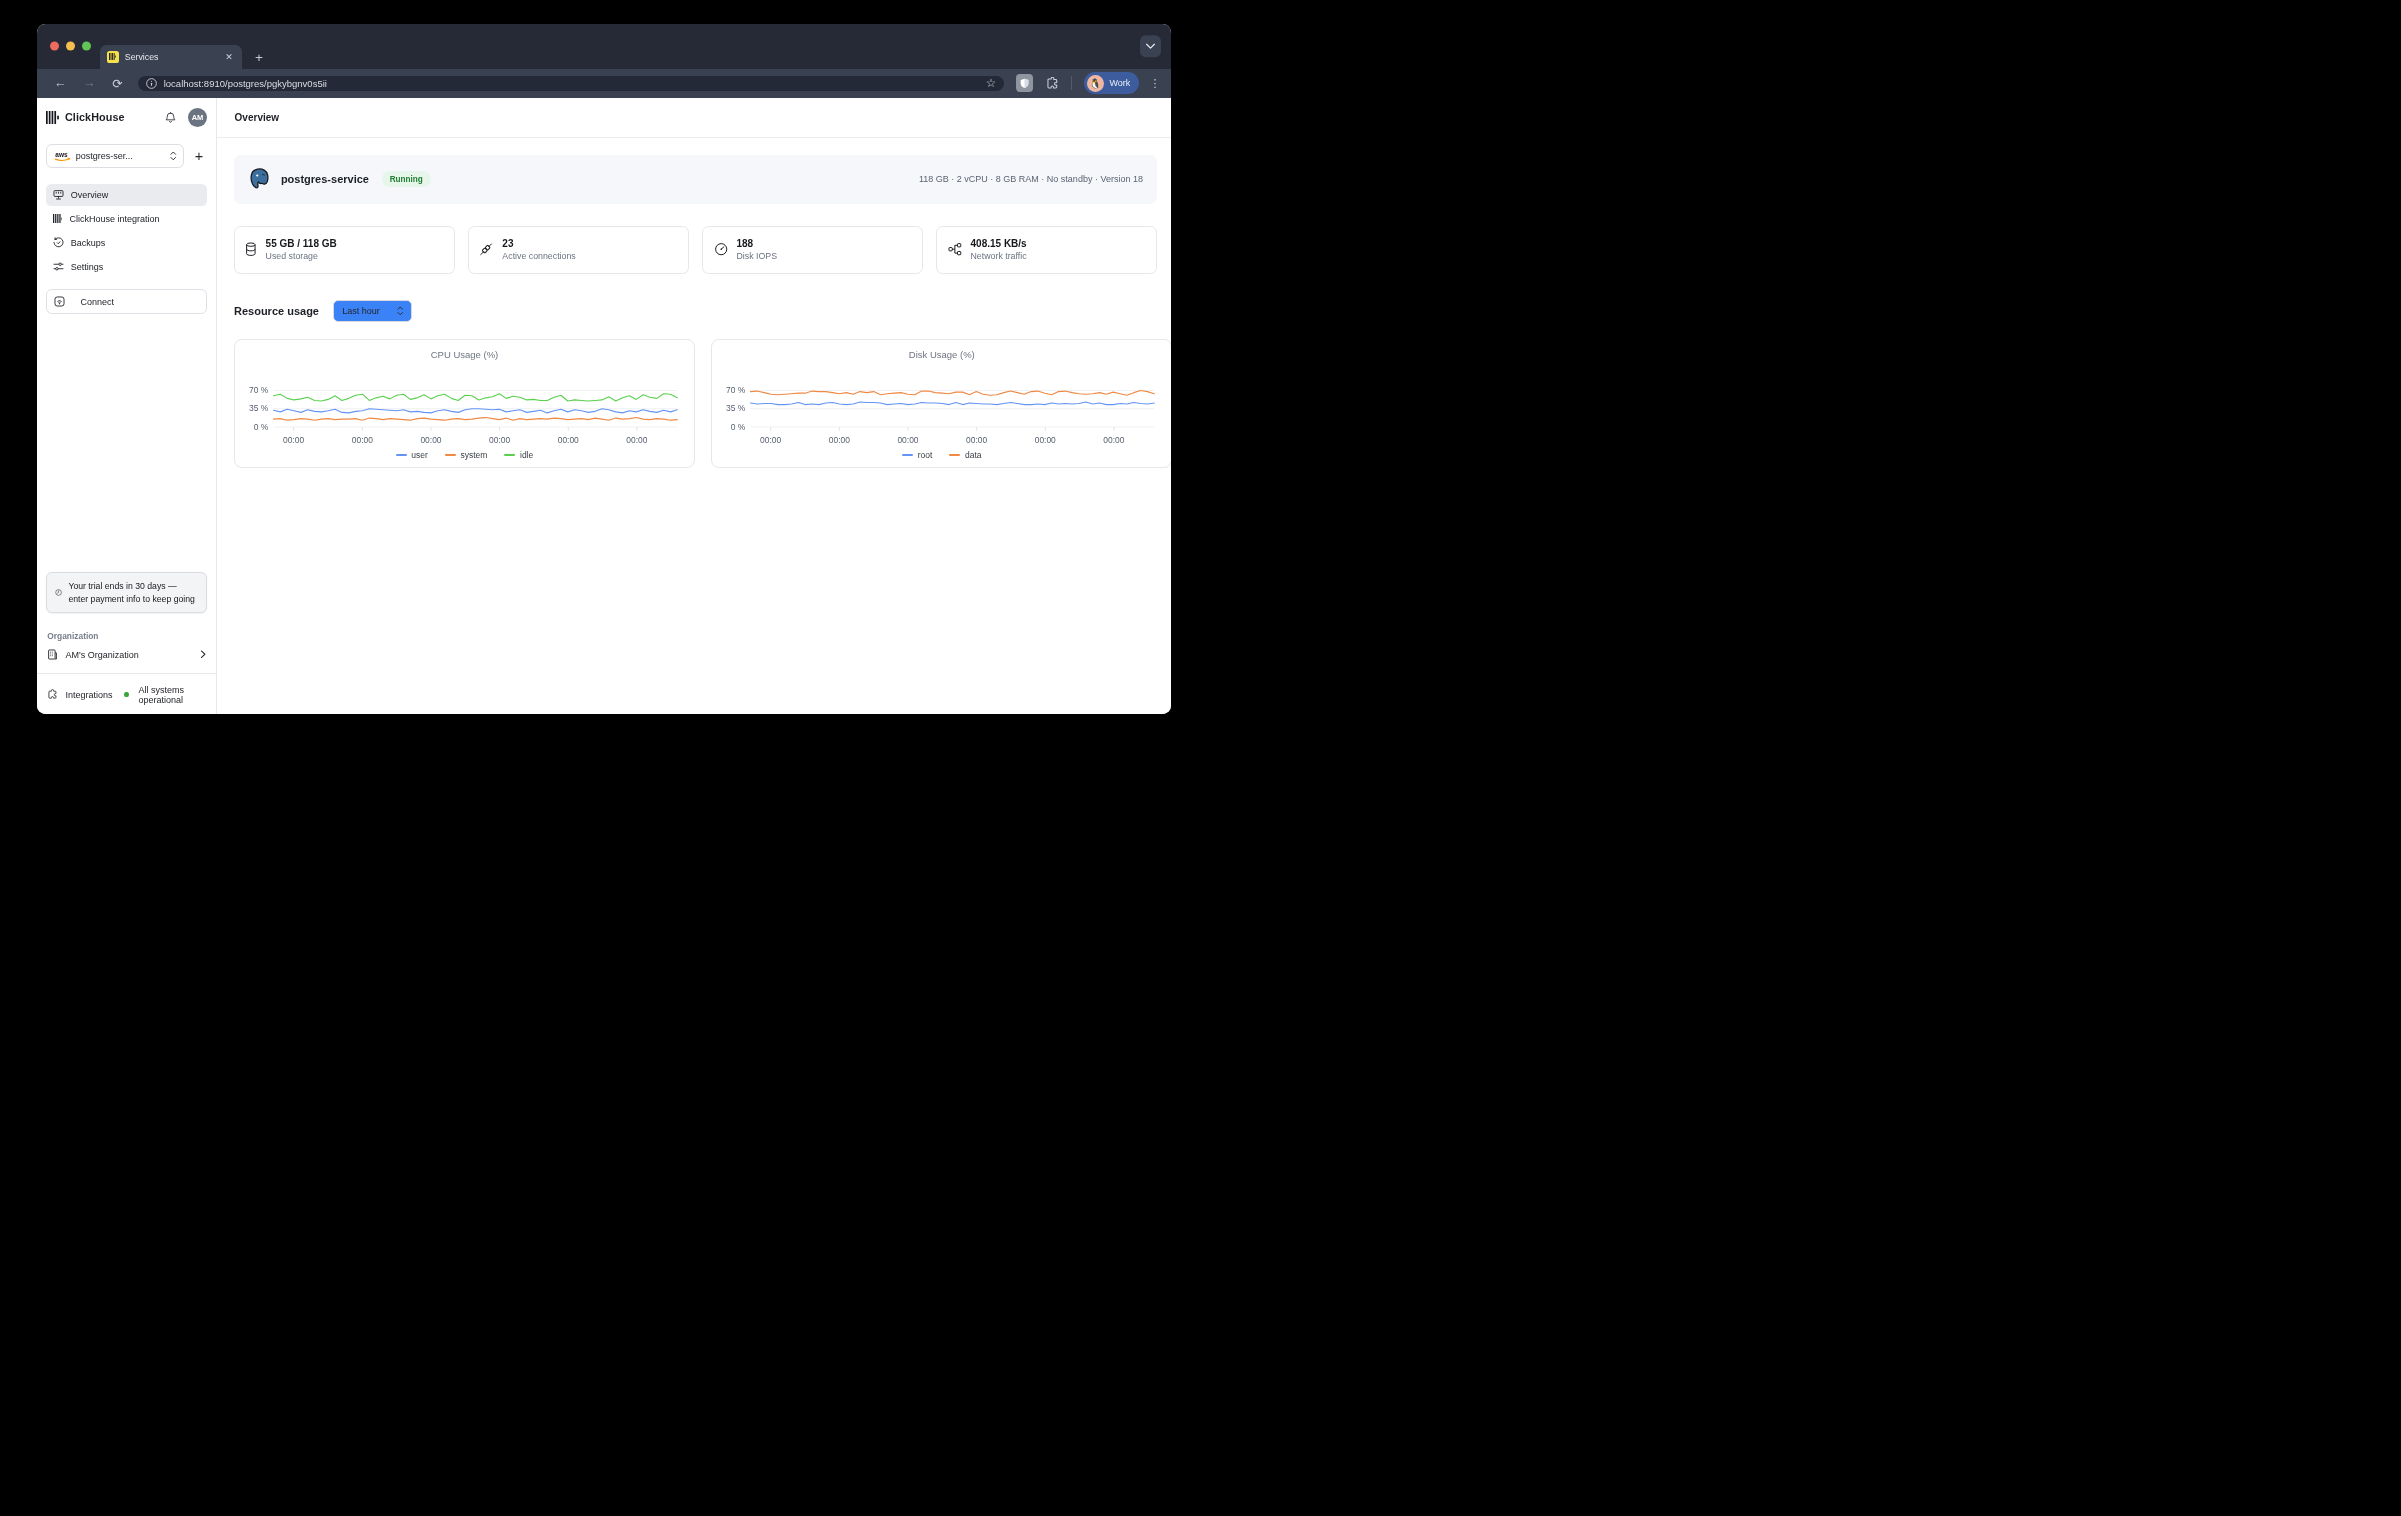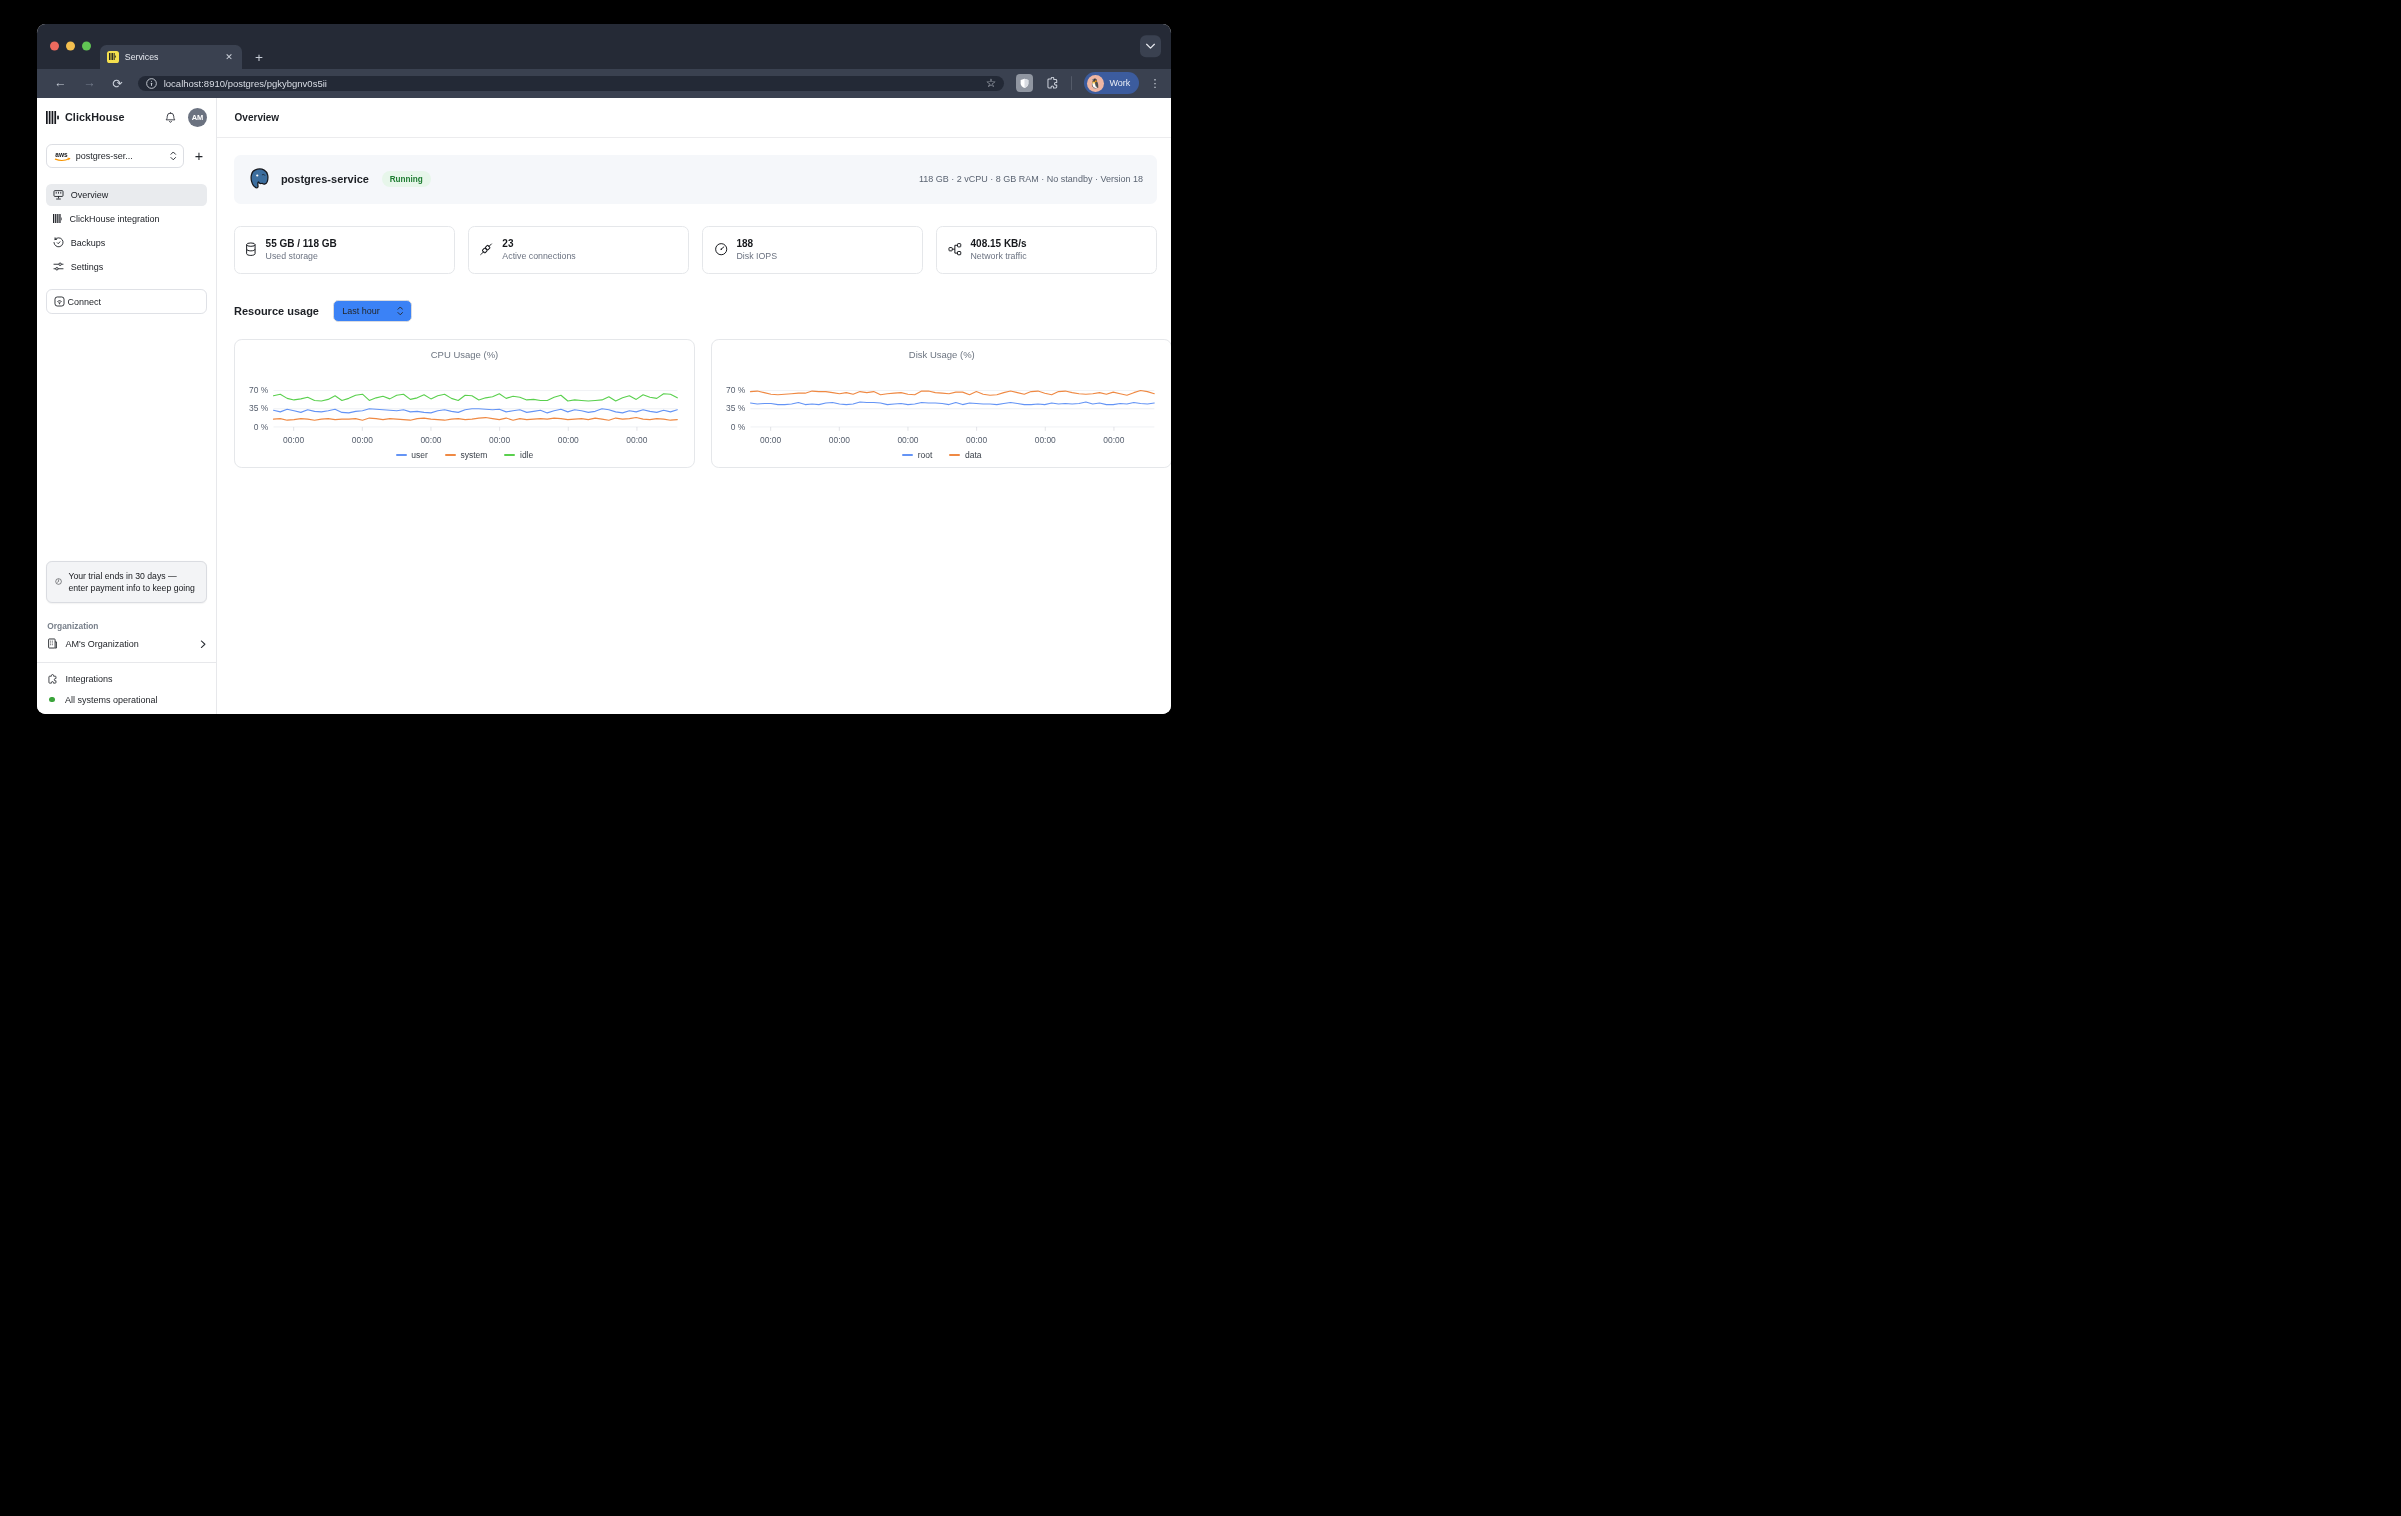--- a/index.html
+++ b/index.html
@@ -62,28 +62,28 @@
   .brand-name { font-size:10.8px; font-weight:700; letter-spacing:0.1px; flex:1; }
   .bell { display:flex; margin-right:6.5px; }
   .avatar-initials { width:19px; height:19px; border-radius:50%; background:#6b7280; color:#fff; font-size:7.5px; font-weight:700; display:flex; align-items:center; justify-content:center; }
   .selector-row { margin-top:17px; display:flex; align-items:center; gap:6.5px; }
   .svc-select { flex:1; height:24px; border:0.7px solid #dcdee3; border-radius:5.9px; display:flex; align-items:center; gap:5.2px; padding:0 6.5px; background:#fff; }
   .svc-select .val { flex:1; font-size:9px; color:#24272c; white-space:nowrap; overflow:hidden; }
   .add-svc { font-size:14.4px; color:#24272c; padding:0 3.9px; }
   .nav { margin-top:15.7px; display:flex; flex-direction:column; gap:2px; }
   .nav-item { height:22px; border-radius:5.2px; display:flex; align-items:center; gap:7.2px; padding:0 6.5px; font-size:9px; color:#202329; }
   .nav-item.active { background:#e9ebee; }
-  .connect-btn { margin-top:11.7px; height:25px; border:0.7px solid #dfe1e6; border-radius:5.9px; display:flex; align-items:center; gap:3px; padding:0 6.5px; font-size:9px; background:#fff; }
+  .connect-btn { margin-top:11.7px; height:25px; border:0.7px solid #dfe1e6; border-radius:5.9px; display:flex; align-items:center; gap:16px; padding:0 6.5px; font-size:9px; background:#fff; }
   .sb-bottom { margin-top:auto; }
   .trial-card { background:#f3f4f6; border:0.7px solid #dadce1; border-radius:5.9px; padding:7.2px 7.8px; display:flex; gap:6.5px; align-items:center; box-shadow:0 0.7px 1.3px rgba(0,0,0,.05); }
   .trial-text { font-size:8.7px; line-height:1.42; color:#17191d; text-align:left; }
   .org-label { margin:18px 1.3px 7.8px; font-size:8.4px; font-weight:600; color:#79808b; }
   .org-row { display:flex; align-items:center; gap:7.2px; padding:0 1.3px; font-size:9px; margin-bottom:13px; }
   .org-name { flex:1; }
-  .sb-foot { border-top:0.7px solid #e7e8eb; margin:0 -9px; padding:10.4px 10.4px 9px; display:flex; flex-direction:column; gap:9.8px; }
+  .sb-foot { border-top:0.7px solid #e7e8eb; margin:0 -9px; padding:10.4px 10.4px 9px; display:flex; flex-direction:row; gap:9.8px; }
   .foot-row { display:flex; align-items:center; gap:7.2px; font-size:9px; }
   .status-dot { width:5.9px; height:5.9px; border-radius:50%; background:#3ba43b; margin:0 2.6px 0 2px; }
   
   .main { flex:1; display:flex; flex-direction:column; min-width:0; }
   .main-topbar { height:40px; border-bottom:0.7px solid #ececee; display:flex; align-items:center; padding:0 17.6px; }
   .page-title { font-size:10px; font-weight:700; }
   .main-body { padding:17px 13.7px 0 17px; overflow:hidden; }
   .svc-band { background:#f5f7fa; border-radius:6.5px; height:49px; display:flex; align-items:center; padding:0 14.4px; gap:9px; }
   .svc-name { font-size:11px; font-weight:700; }
   .badge-running { margin-left:3.9px; background:#e7f6ea; color:#1f7d32; font-size:8.2px; font-weight:600; padding:3.3px 7.8px; border-radius:652px; }

